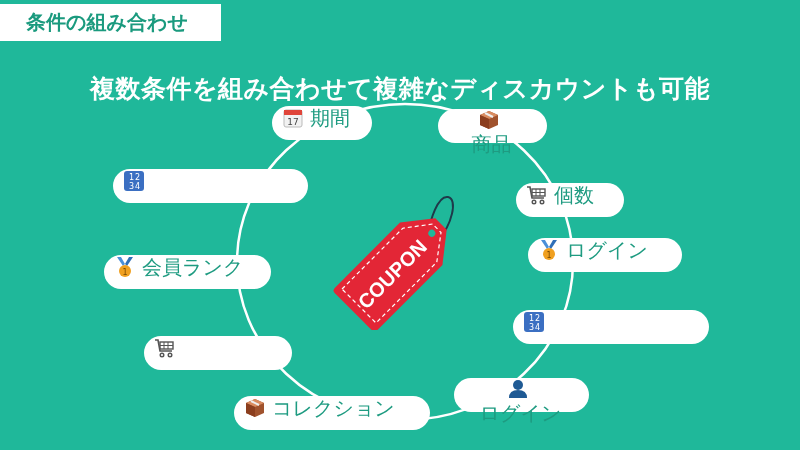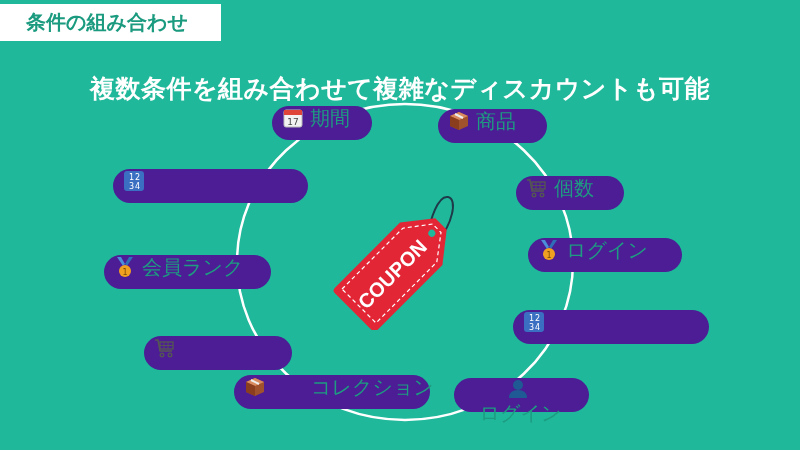--- a/index.html
+++ b/index.html
@@ -13,21 +13,21 @@
     background:#ffffff; color:#1a9a7e;
     font-size:20px; font-weight:bold;
     display:flex; align-items:center; padding-left:26px; box-sizing:border-box;
   }
   .headline {
     position:absolute; left:0; top:48px; width:800px; text-align:center;
     color:#ffffff; font-size:25px; font-weight:bold; letter-spacing:0.5px;margin-top:24px;
   }
   svg.ring { position:absolute; left:0; top:0; }
   .pill {
-    position:absolute; height:34px; background:#4c1d95; border-radius:17px;
+    position:absolute; height:34px; background:#ffffff; border-radius:17px;
     display:flex; align-items:center; box-sizing:border-box; padding:0 12px 10px 10px;
     color:#1e9b81; font-size:20px; white-space:nowrap;
   }
   .pill .ic { width:22px; height:22px; margin-right:6px; flex-shrink:0; display:flex; align-items:center; justify-content:center; }
   .coupon { position:absolute; left:330px; top:185px; width:140px; height:145px; }
 </style>
 </head>
 <body>
 
 <div class="tagline">
@@ -55,21 +55,21 @@
   <span class="ic">
     <svg width="20" height="20" viewBox="0 0 20 20">
         <rect x="1" y="2" width="18" height="17" rx="2" fill="#f2f2f2" stroke="#bbb"></rect>
         <rect x="1" y="2" width="18" height="5" fill="#e0453a"></rect>
         <text x="10" y="17" text-anchor="middle" font-size="9" fill="#444" font-family="DejaVu Sans, sans-serif">17</text>
       </svg>
   </span>
   <span>期間</span>
 </div>
 
-<div class="pill" style="left:438px;top:109px;width:109px;">
+<div class="pill" style="left:438px;top:109px;width:109px;flex-direction:column;">
   <span class="ic">
     <svg width="20" height="20" viewBox="0 0 20 20">
         <path d="M10 1 L19 5 L19 15 L10 19 L1 15 L1 5 Z" fill="#a0522d"></path>
         <path d="M10 1 L19 5 L10 9 L1 5 Z" fill="#d98b5f"></path>
         <path d="M10 9 L10 19 L1 15 L1 5 Z" fill="#8b3e1e"></path>
         <path d="M6 3 L14 7" stroke="#eee" stroke-width="2"></path>
       </svg>
   </span>
   <span>商品</span>
 </div>
@@ -79,21 +79,21 @@
     <svg width="20" height="20" viewBox="0 0 20 20">
         <rect x="0" y="0" width="20" height="20" rx="3" fill="#3b6fc2"></rect>
         <text x="5" y="9" font-size="8" fill="#fff" font-family="DejaVu Sans, sans-serif">1</text>
         <text x="11" y="9" font-size="8" fill="#fff" font-family="DejaVu Sans, sans-serif">2</text>
         <text x="5" y="18" font-size="8" fill="#fff" font-family="DejaVu Sans, sans-serif">3</text>
         <text x="11" y="18" font-size="8" fill="#fff" font-family="DejaVu Sans, sans-serif">4</text>
       </svg>
   </span>
 </div>
 
-<div class="pill" style="left:516px;top:176px;width:108px;font-family:Liberation Mono, monospace;">
+<div class="pill" style="left:516px;top:183px;width:108px;font-family:Liberation Mono, monospace;">
   <span class="ic">
     <svg width="22" height="20" viewBox="0 0 22 20">
         <path d="M1 2 L4 2 L6 13 L18 13" fill="none" stroke="#555" stroke-width="1.6"></path>
         <rect x="6" y="4" width="13" height="7" fill="none" stroke="#555" stroke-width="1.4"></rect>
         <line x1="10" y1="4" x2="10" y2="11" stroke="#555"></line>
         <line x1="14" y1="4" x2="14" y2="11" stroke="#555"></line>
         <line x1="6" y1="7.5" x2="19" y2="7.5" stroke="#555"></line>
         <circle cx="8" cy="17" r="1.8" fill="none" stroke="#555" stroke-width="1.4"></circle>
         <circle cx="16" cy="17" r="1.8" fill="none" stroke="#555" stroke-width="1.4"></circle>
       </svg>
@@ -154,21 +154,21 @@
 <div class="pill" style="left:454px;top:378px;width:135px;flex-direction:column;">
   <span class="ic">
     <svg width="20" height="20" viewBox="0 0 20 20">
         <circle cx="10" cy="6" r="5" fill="#1f5a94"></circle>
         <path d="M1 19 Q1 11 10 11 Q19 11 19 19 Z" fill="#1f5a94"></path>
       </svg>
   </span>
   <span>ログイン</span>
 </div>
 
-<div class="pill" style="left:234px;top:375px;width:196px;gap:39px;">
+<div class="pill" style="left:234px;top:396px;width:196px;">
   <span class="ic">
     <svg width="20" height="20" viewBox="0 0 20 20">
         <path d="M10 1 L19 5 L19 15 L10 19 L1 15 L1 5 Z" fill="#a0522d"></path>
         <path d="M10 1 L19 5 L10 9 L1 5 Z" fill="#d98b5f"></path>
         <path d="M10 9 L10 19 L1 15 L1 5 Z" fill="#8b3e1e"></path>
         <path d="M6 3 L14 7" stroke="#eee" stroke-width="2"></path>
       </svg>
   </span>
   <span>コレクション</span>
 </div>

